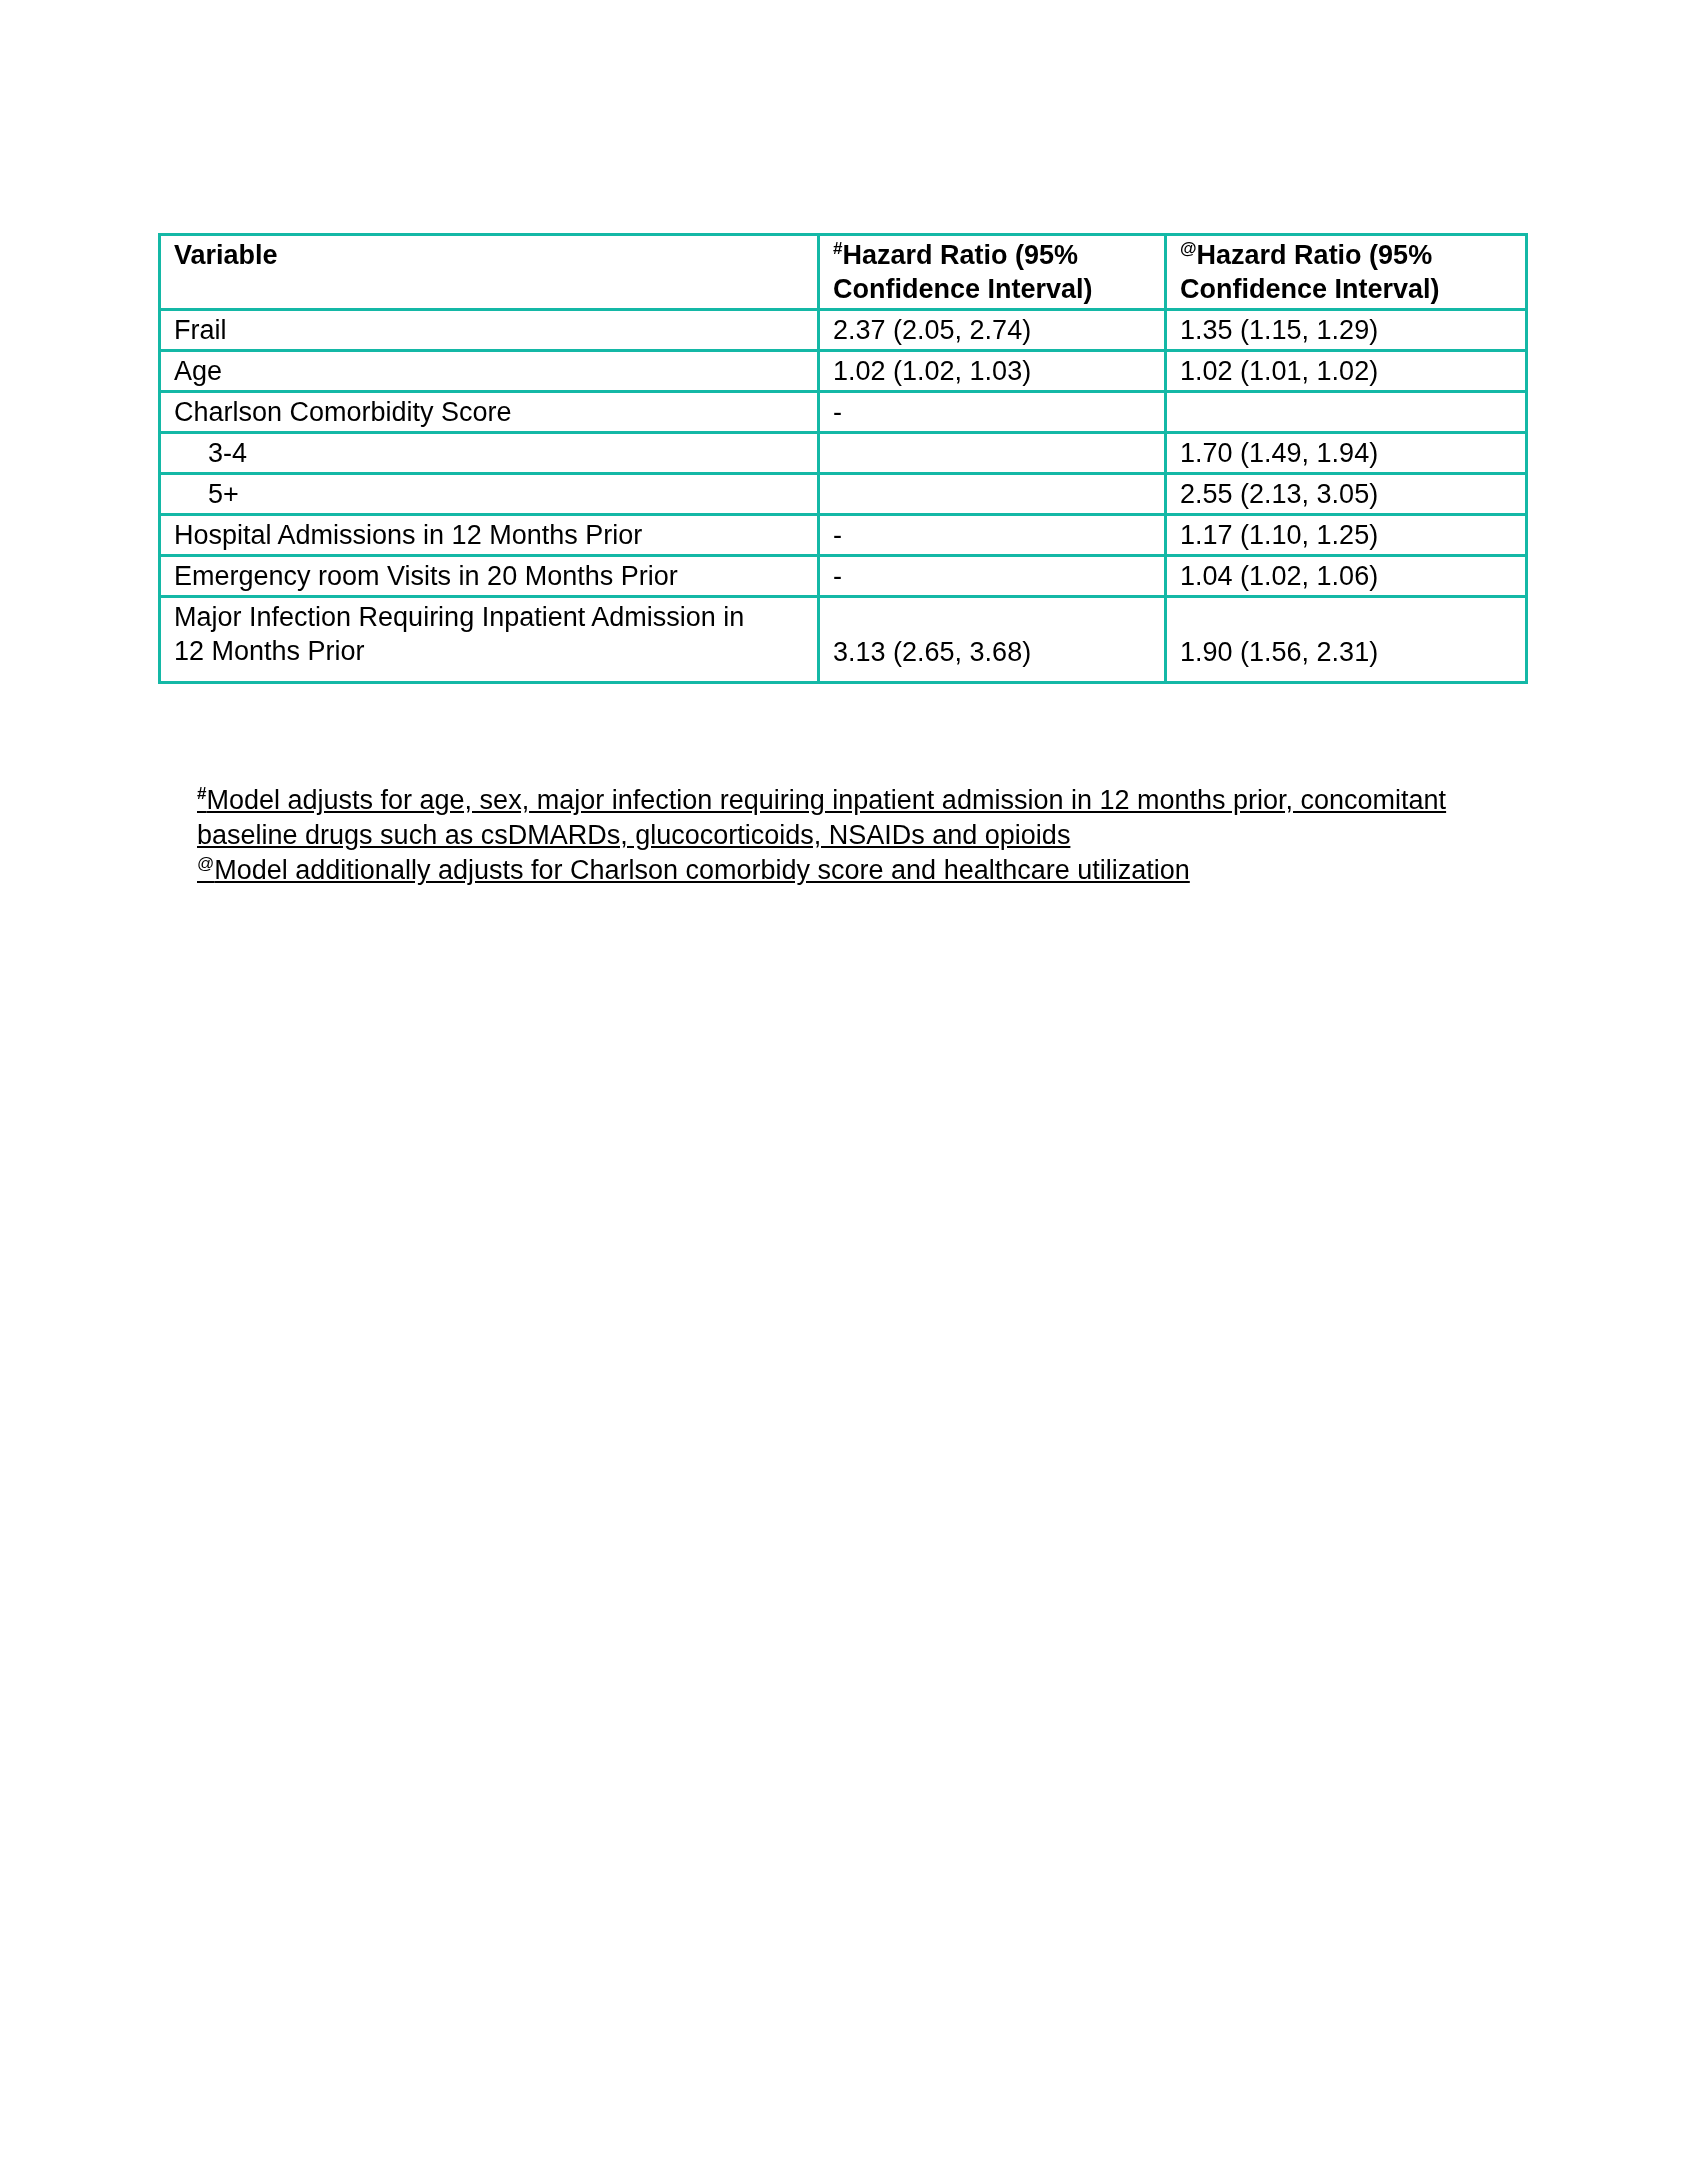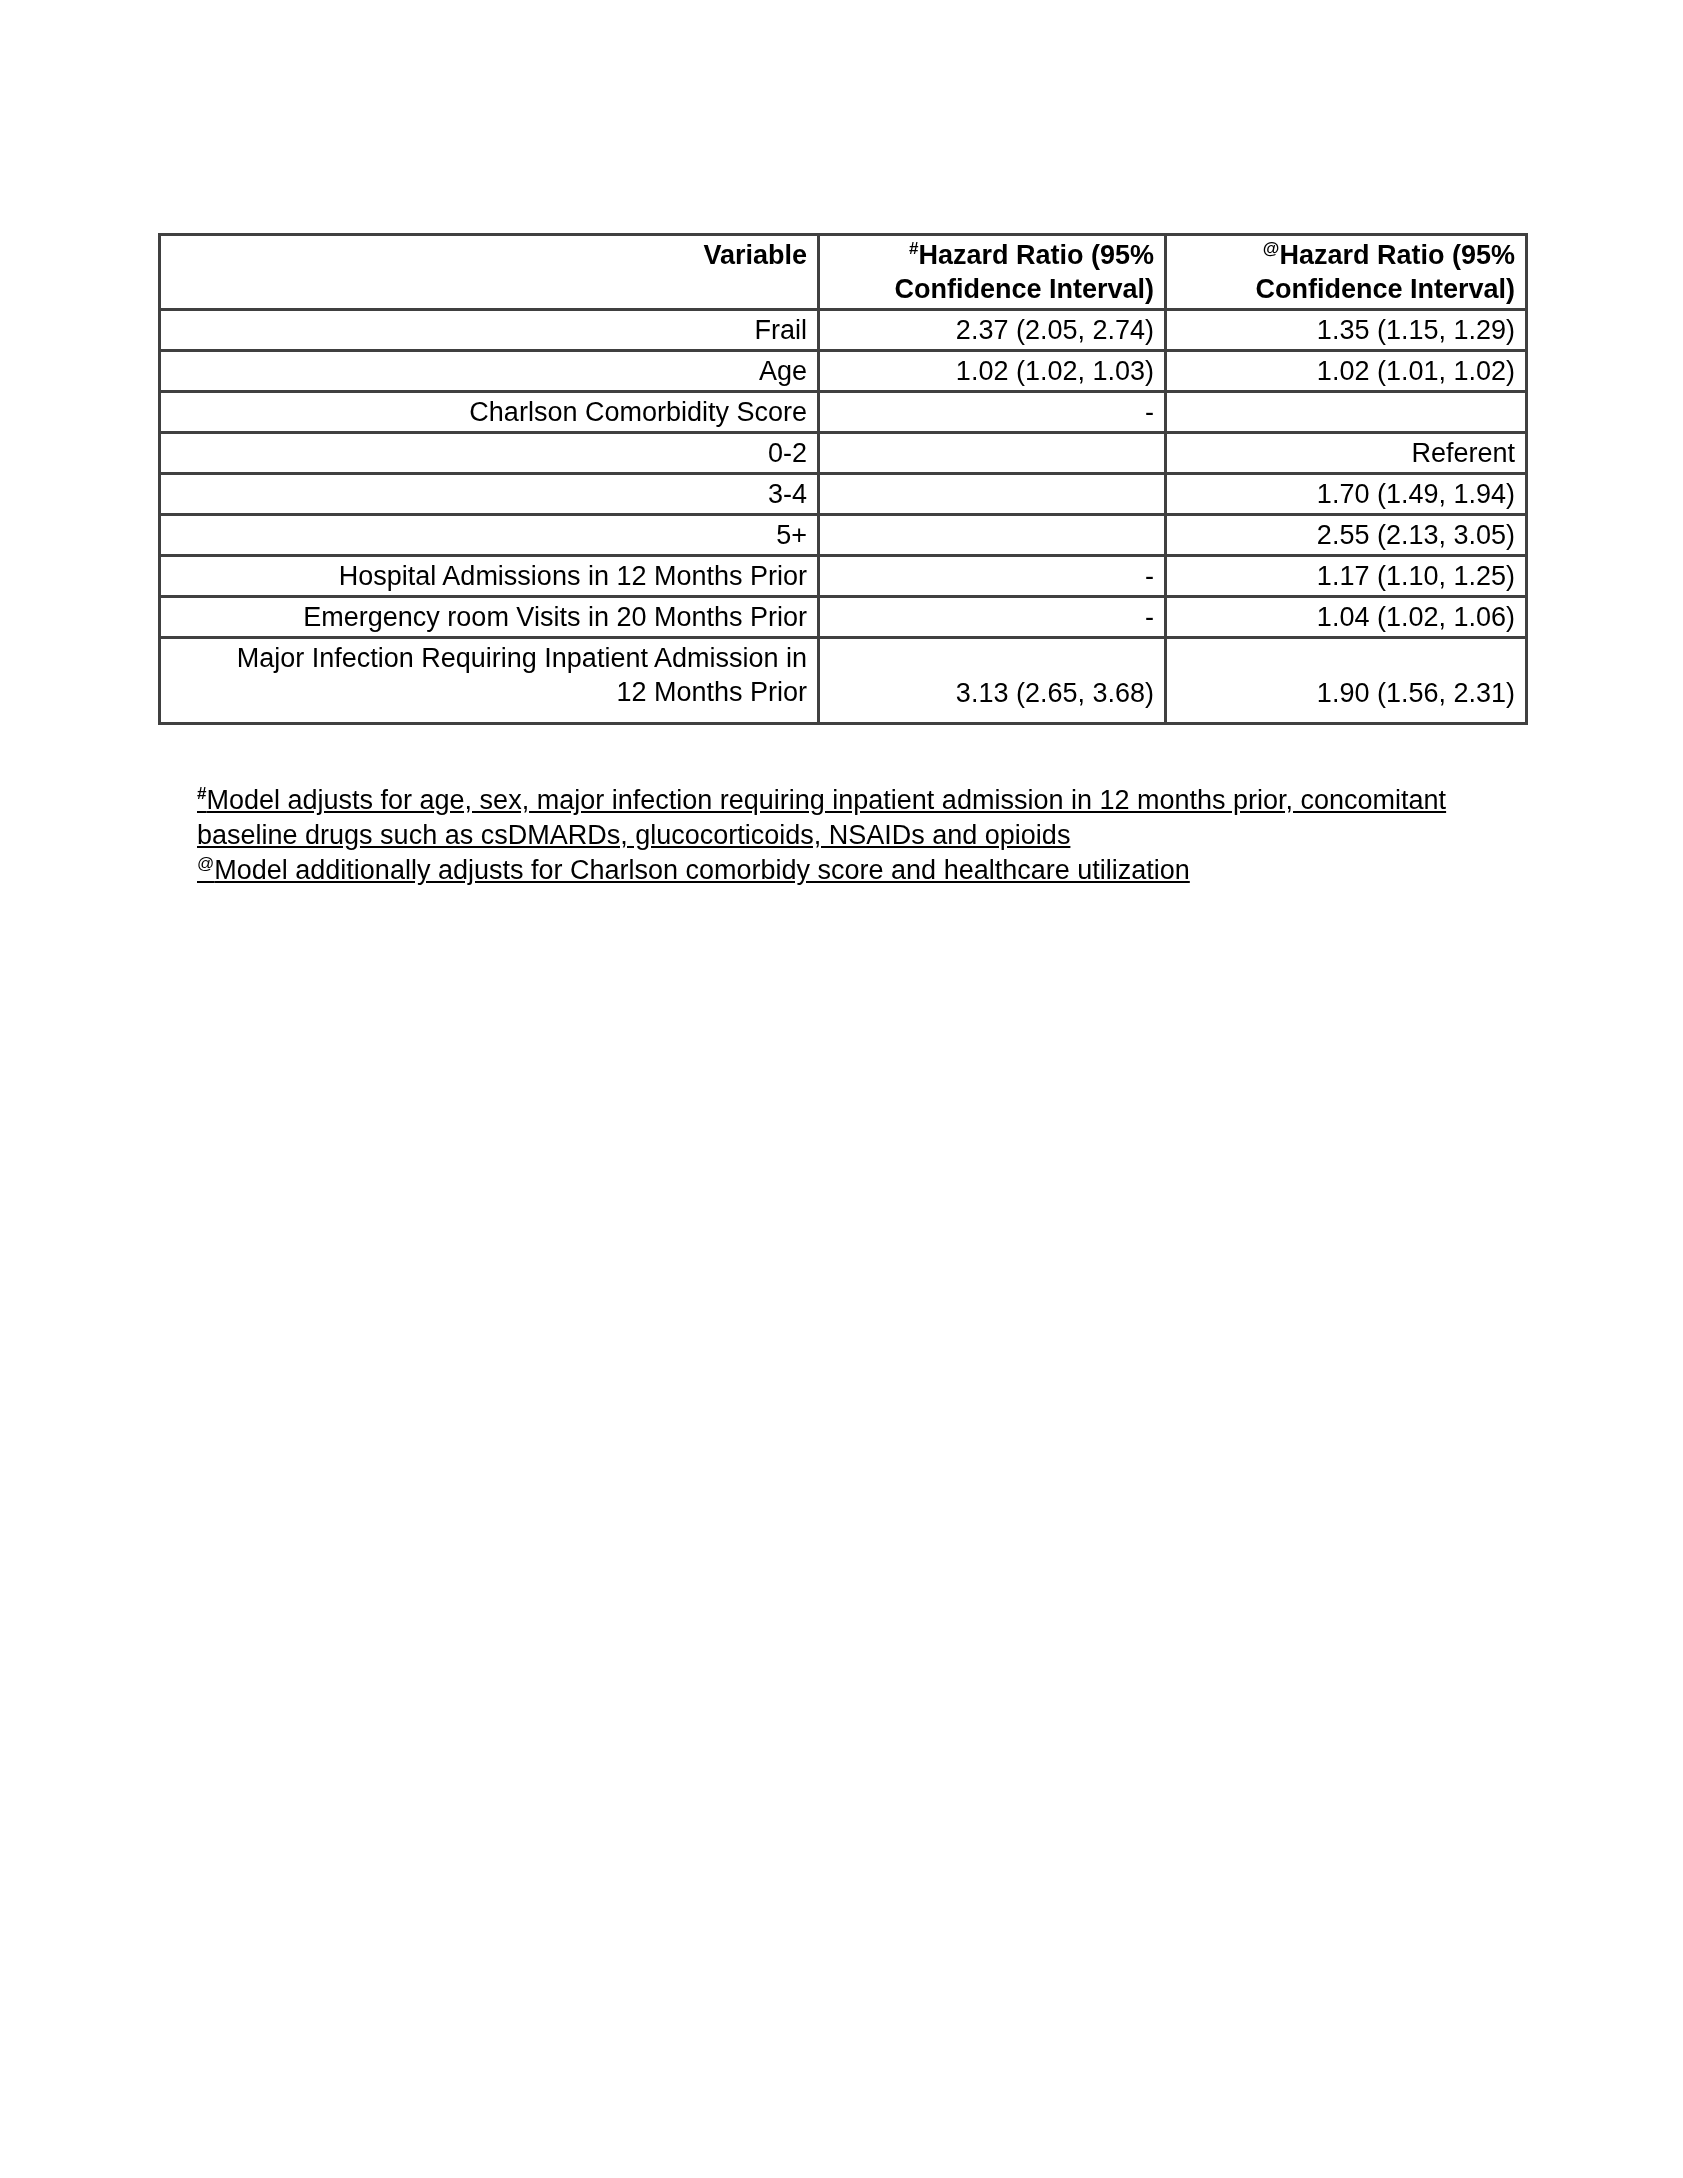--- a/index.html
+++ b/index.html
@@ -22,23 +22,23 @@
   }
   table.hr-table {
     border-collapse: collapse;
     table-layout: fixed;
     width: 1368px;
     font-size: 27px;
     line-height: 34px;
   }
   .hr-table th,
   .hr-table td {
-    border: 3px solid #404040;
+    border: 3px solid #14b8a6;
     vertical-align: top;
-    text-align: right;
+    text-align: left;
     padding: 2px 10px 2px 13px;
     overflow: hidden;
   }
   .hr-table th {
     font-weight: bold;
     height: 65px;
   }
   .hr-table tr.r td {
     height: 34px;
   }
@@ -106,25 +106,20 @@
         <td>Age</td>
         <td>1.02 (1.02, 1.03)</td>
         <td>1.02 (1.01, 1.02)</td>
       </tr>
       <tr class="r">
         <td>Charlson Comorbidity Score</td>
         <td>-</td>
         <td></td>
       </tr>
       <tr class="r">
-        <td class="indent">0-2</td>
-        <td></td>
-        <td>Referent</td>
-      </tr>
-      <tr class="r">
         <td class="indent">3-4</td>
         <td></td>
         <td>1.70 (1.49, 1.94)</td>
       </tr>
       <tr class="r">
         <td class="indent">5+</td>
         <td></td>
         <td>2.55 (2.13, 3.05)</td>
       </tr>
       <tr class="r">

